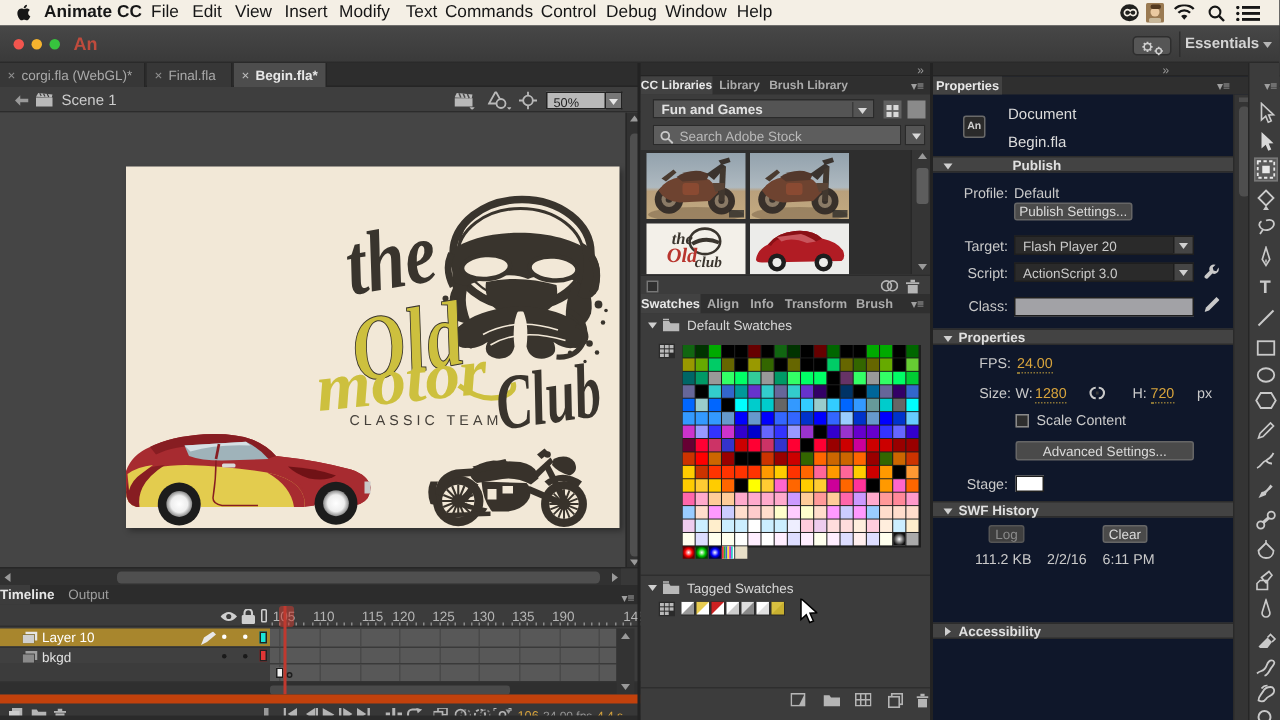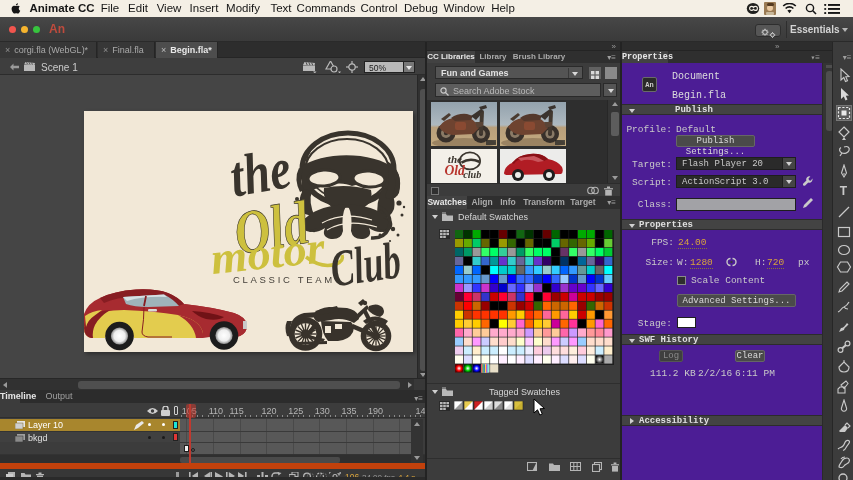--- a/index.html
+++ b/index.html
@@ -319,21 +319,21 @@
         <path d="M0 4 Q5.5 -2 11 4 Q5.5 10 0 4z" fill="#cfcfcf"></path>
         <circle cx="5.5" cy="4" r="1.7" fill="#3c3c3c"></circle>
       </svg>
    <svg class="abs" style="left:161px;top:3px;" width="9" height="10" viewBox="0 0 9 10">
         <rect x="0" y="4" width="9" height="6" rx="1" fill="#cfcfcf"></rect>
         <path d="M2 4 V2.6 a2.5 2.5 0 0 1 5 0 V4" fill="none" stroke="#cfcfcf" stroke-width="1.4"></path>
       </svg>
    <div class="abs" style="left:174px;top:3px;width:4px;height:9px;border:1px solid #cfcfcf;border-radius:1px;"></div>
    <div class="abs" style="left:176.3px;top:3px;width:26px;text-align:center;font-size:9px;color:#b5b5b5;">105</div>
       <div class="abs" style="left:202.9px;top:3px;width:26px;text-align:center;font-size:9px;color:#b5b5b5;">110</div>
-      <div class="abs" style="left:229.5px;top:3px;width:26px;text-align:left;font-size:9px;color:#b5b5b5;">115</div>
+      <div class="abs" style="left:229.5px;top:3px;width:26px;text-align:right;font-size:9px;color:#b5b5b5;">115</div>
       <div class="abs" style="left:256.1px;top:3px;width:26px;text-align:center;font-size:9px;color:#b5b5b5;">120</div>
       <div class="abs" style="left:282.7px;top:3px;width:26px;text-align:center;font-size:9px;color:#b5b5b5;">125</div>
       <div class="abs" style="left:309.3px;top:3px;width:26px;text-align:center;font-size:9px;color:#b5b5b5;">130</div>
       <div class="abs" style="left:335.9px;top:3px;width:26px;text-align:center;font-size:9px;color:#b5b5b5;">135</div>
       <div class="abs" style="left:362.5px;top:3px;width:26px;text-align:center;font-size:9px;color:#b5b5b5;">190</div>
       <div class="abs" style="left:410px;top:3px;width:26px;text-align:center;font-size:9px;color:#b5b5b5;">145</div>
       <div class="abs" style="left:181.0px;top:12px;width:1px;height:2px;background:#8a8a8a;"></div>
       <div class="abs" style="left:186.3px;top:12px;width:1px;height:2px;background:#8a8a8a;"></div>
       <div class="abs" style="left:191.6px;top:12px;width:1px;height:2px;background:#8a8a8a;"></div>
       <div class="abs" style="left:197.0px;top:12px;width:1px;height:2px;background:#8a8a8a;"></div>
@@ -649,21 +649,21 @@
       </svg>
  </div>
 </div>
 
 <div class="abs" style="left:427px;top:196px;width:193px;height:284px;background:#3c3c3c;">
  <div class="abs" style="left:0;top:0;width:193px;height:13px;background:#2f2f2f;">
   <div class="abs" style="left:0;top:0;width:40px;height:13px;background:#424242;color:#e8e8e8;font-size:8.5px;font-weight:bold;line-height:13px;text-align:center;">Swatches</div>
   <div class="abs" style="left:42px;top:0;width:26px;height:13px;color:#ababab;font-size:8.5px;font-weight:bold;line-height:13px;text-align:center;">Align</div>
   <div class="abs" style="left:70px;top:0;width:22px;height:13px;color:#ababab;font-size:8.5px;font-weight:bold;line-height:13px;text-align:center;">Info</div>
   <div class="abs" style="left:94px;top:0;width:46px;height:13px;color:#ababab;font-size:8.5px;font-weight:bold;line-height:13px;text-align:center;">Transform</div>
-  <div class="abs" style="left:142px;top:0;width:28px;height:13px;color:#ababab;font-size:8.5px;font-weight:bold;line-height:13px;text-align:center;">Target</div>
+  <div class="abs" style="left:142px;top:0;width:28px;height:13px;color:#ababab;font-size:8.5px;font-weight:bold;line-height:13px;text-align:center;">Brush</div>
   <div class="abs" style="right:4px;top:2px;font-size:8px;color:#9f9f9f;">▾≡</div>
  </div>
  <div class="abs" style="left:0;top:13px;width:193px;height:16px;background:#3c3c3c;">
    <div class="abs" style="left:5px;top:6px;width:0;height:0;border-left:3.5px solid transparent;border-right:3.5px solid transparent;border-top:4.5px solid #cfcfcf;"></div>
    <svg class="abs" style="left:15px;top:3px;" width="11" height="9" viewBox="0 0 11 9">
         <path d="M0 2 h4 l1 1.5 h6 V9 H0z" fill="#b9b9b9"></path>
         <rect x="0" y="0.5" width="4" height="1" fill="#b9b9b9"></rect>
       </svg>
    <div class="abs" style="left:31px;top:3px;font-size:9px;color:#d6d6d6;">Default Swatches</div>
  </div>
@@ -989,21 +989,21 @@
       </g>
 <rect x="35.12" y="134.2" width="8.1" height="8.3" fill="#e8dfc8"></rect>
 
  </svg>
  <div class="abs" style="left:0;top:187px;width:193px;height:16px;background:#3c3c3c;border-top:1px solid #2e2e2e;">
    <div class="abs" style="left:5px;top:6px;width:0;height:0;border-left:3.5px solid transparent;border-right:3.5px solid transparent;border-top:4.5px solid #cfcfcf;"></div>
    <svg class="abs" style="left:15px;top:3px;" width="11" height="9" viewBox="0 0 11 9">
         <path d="M0 2 h4 l1 1.5 h6 V9 H0z" fill="#b9b9b9"></path>
         <rect x="0" y="0.5" width="4" height="1" fill="#b9b9b9"></rect>
       </svg>
-   <div class="abs" style="left:31px;top:3px;font-size:9px;color:#d6d6d6;margin-left:31px;">Tagged Swatches</div>
+   <div class="abs" style="left:31px;top:3px;font-size:9px;color:#d6d6d6;">Tagged Swatches</div>
  </div>
  <svg class="abs" style="left:12px;top:205px;" width="11" height="10" viewBox="0 0 11 10">
       <rect x="0" y="0" width="11" height="10" fill="#2a2a2a"></rect>
       <g fill="#b9b9b9">
         <rect x="1" y="1" width="2.6" height="2.2"></rect>
         <rect x="4.2" y="1" width="2.6" height="2.2"></rect>
         <rect x="7.4" y="1" width="2.6" height="2.2"></rect>
         <rect x="1" y="3.9" width="2.6" height="2.2"></rect>
         <rect x="4.2" y="3.9" width="2.6" height="2.2"></rect>
         <rect x="7.4" y="3.9" width="2.6" height="2.2"></rect>
@@ -1071,21 +1071,21 @@
         <rect x="0.5" y="2.5" width="7" height="7" fill="#3c3c3c" stroke="#b5b5b5" stroke-width="1.1"></rect>
       </svg>
    <svg class="abs" style="left:184px;top:2.5px;" width="8" height="10" viewBox="0 0 8 10">
         <rect x="0" y="2.2" width="8" height="1.2" fill="#b5b5b5"></rect>
         <rect x="1" y="4" width="6" height="5.6" fill="#b5b5b5"></rect>
         <rect x="2.6" y="0.5" width="2.8" height="1.7" fill="#b5b5b5"></rect>
       </svg>
  </div>
 </div>
 
-<div class="abs" style="left:622px;top:51px;width:210px;height:429px;background:#4c1d95;font-family:Liberation Mono, monospace;">
+<div class="abs" style="left:622px;top:51px;width:210px;height:429px;background:#0f172a;">
  <div class="abs" style="left:0;top:0;width:210px;height:12px;background:#2f2f2f;">
   <div class="abs" style="left:0;top:0;width:46px;height:12px;background:#424242;color:#e8e8e8;font-size:8.5px;font-weight:bold;line-height:12px;text-align:center;">Properties</div>
   <div class="abs" style="right:12px;top:2px;font-size:8px;color:#9f9f9f;">▾≡</div>
  </div>
 
  <div class="abs" style="left:20px;top:26px;width:15px;height:15px;background:#2a2a2a;border:1px solid #6a6a6a;border-radius:2px;">
    <div style="font-size:7px;color:#cfcfcf;text-align:center;line-height:14px;font-weight:bold;">An</div>
     </div>
  <div class="abs" style="left:50px;top:20px;font-size:10px;color:#dcdcdc;">Document</div>
  <div class="abs" style="left:50px;top:39px;font-size:10px;color:#dcdcdc;">Begin.fla</div>

